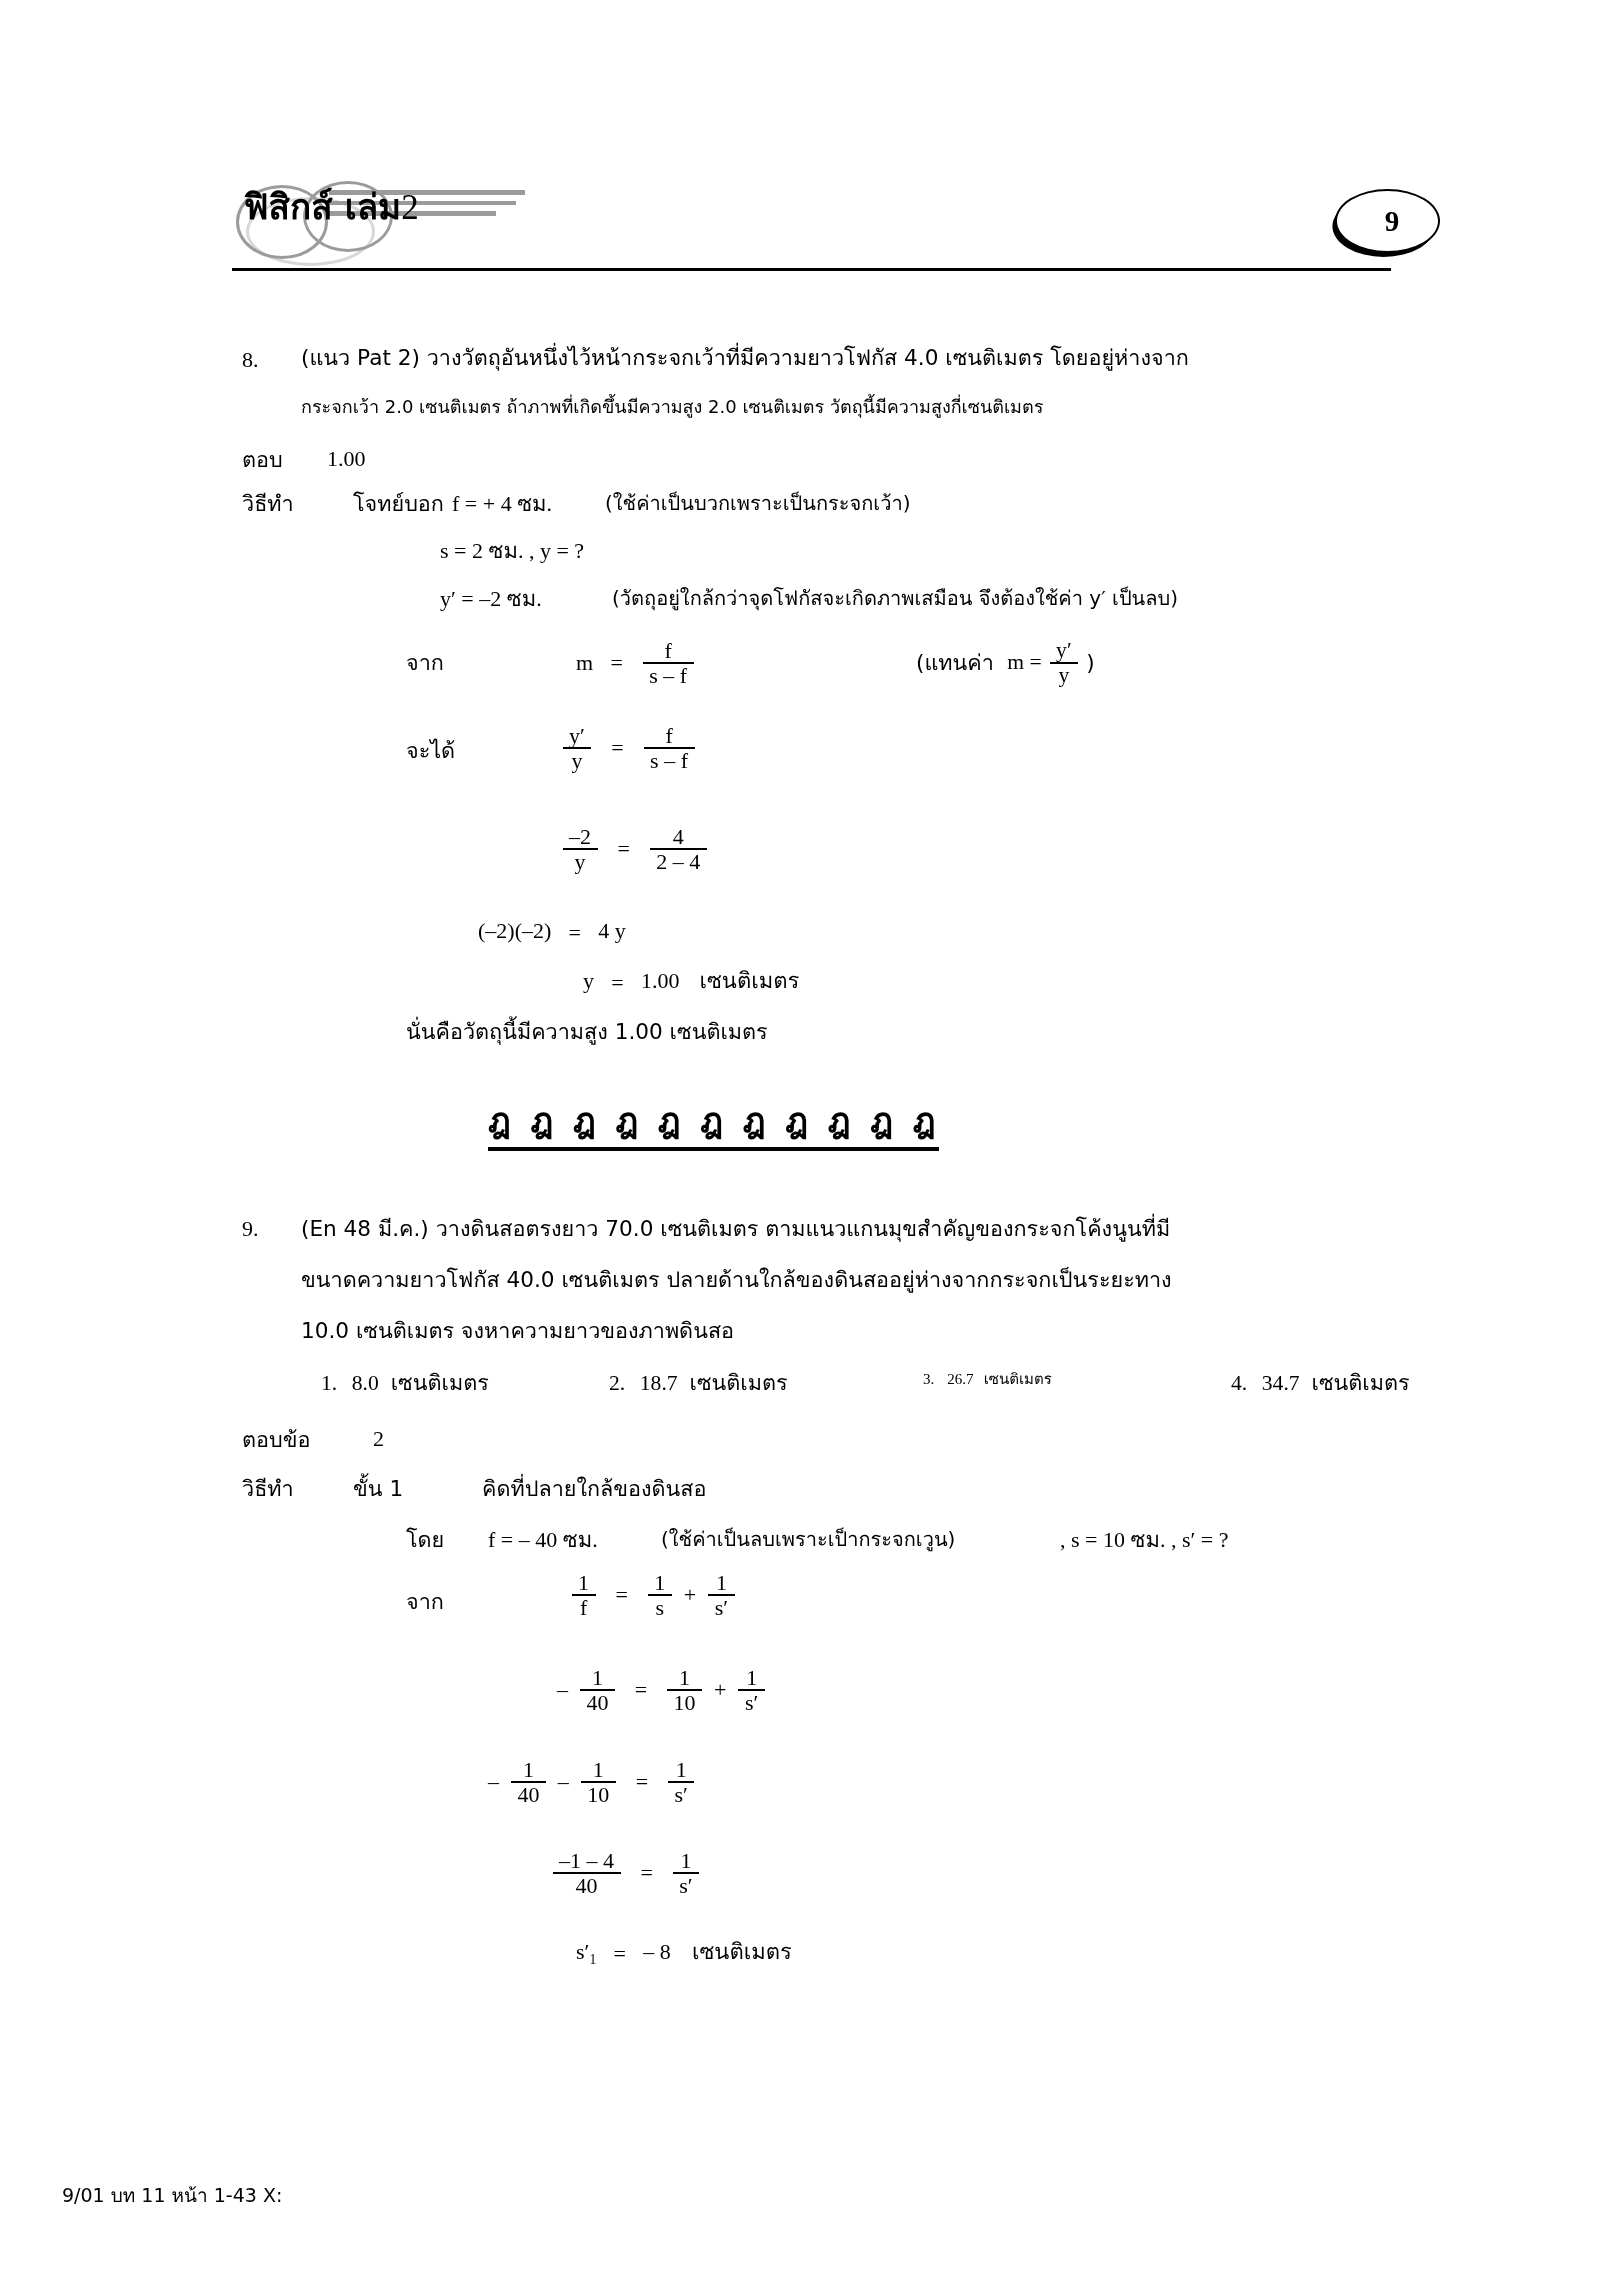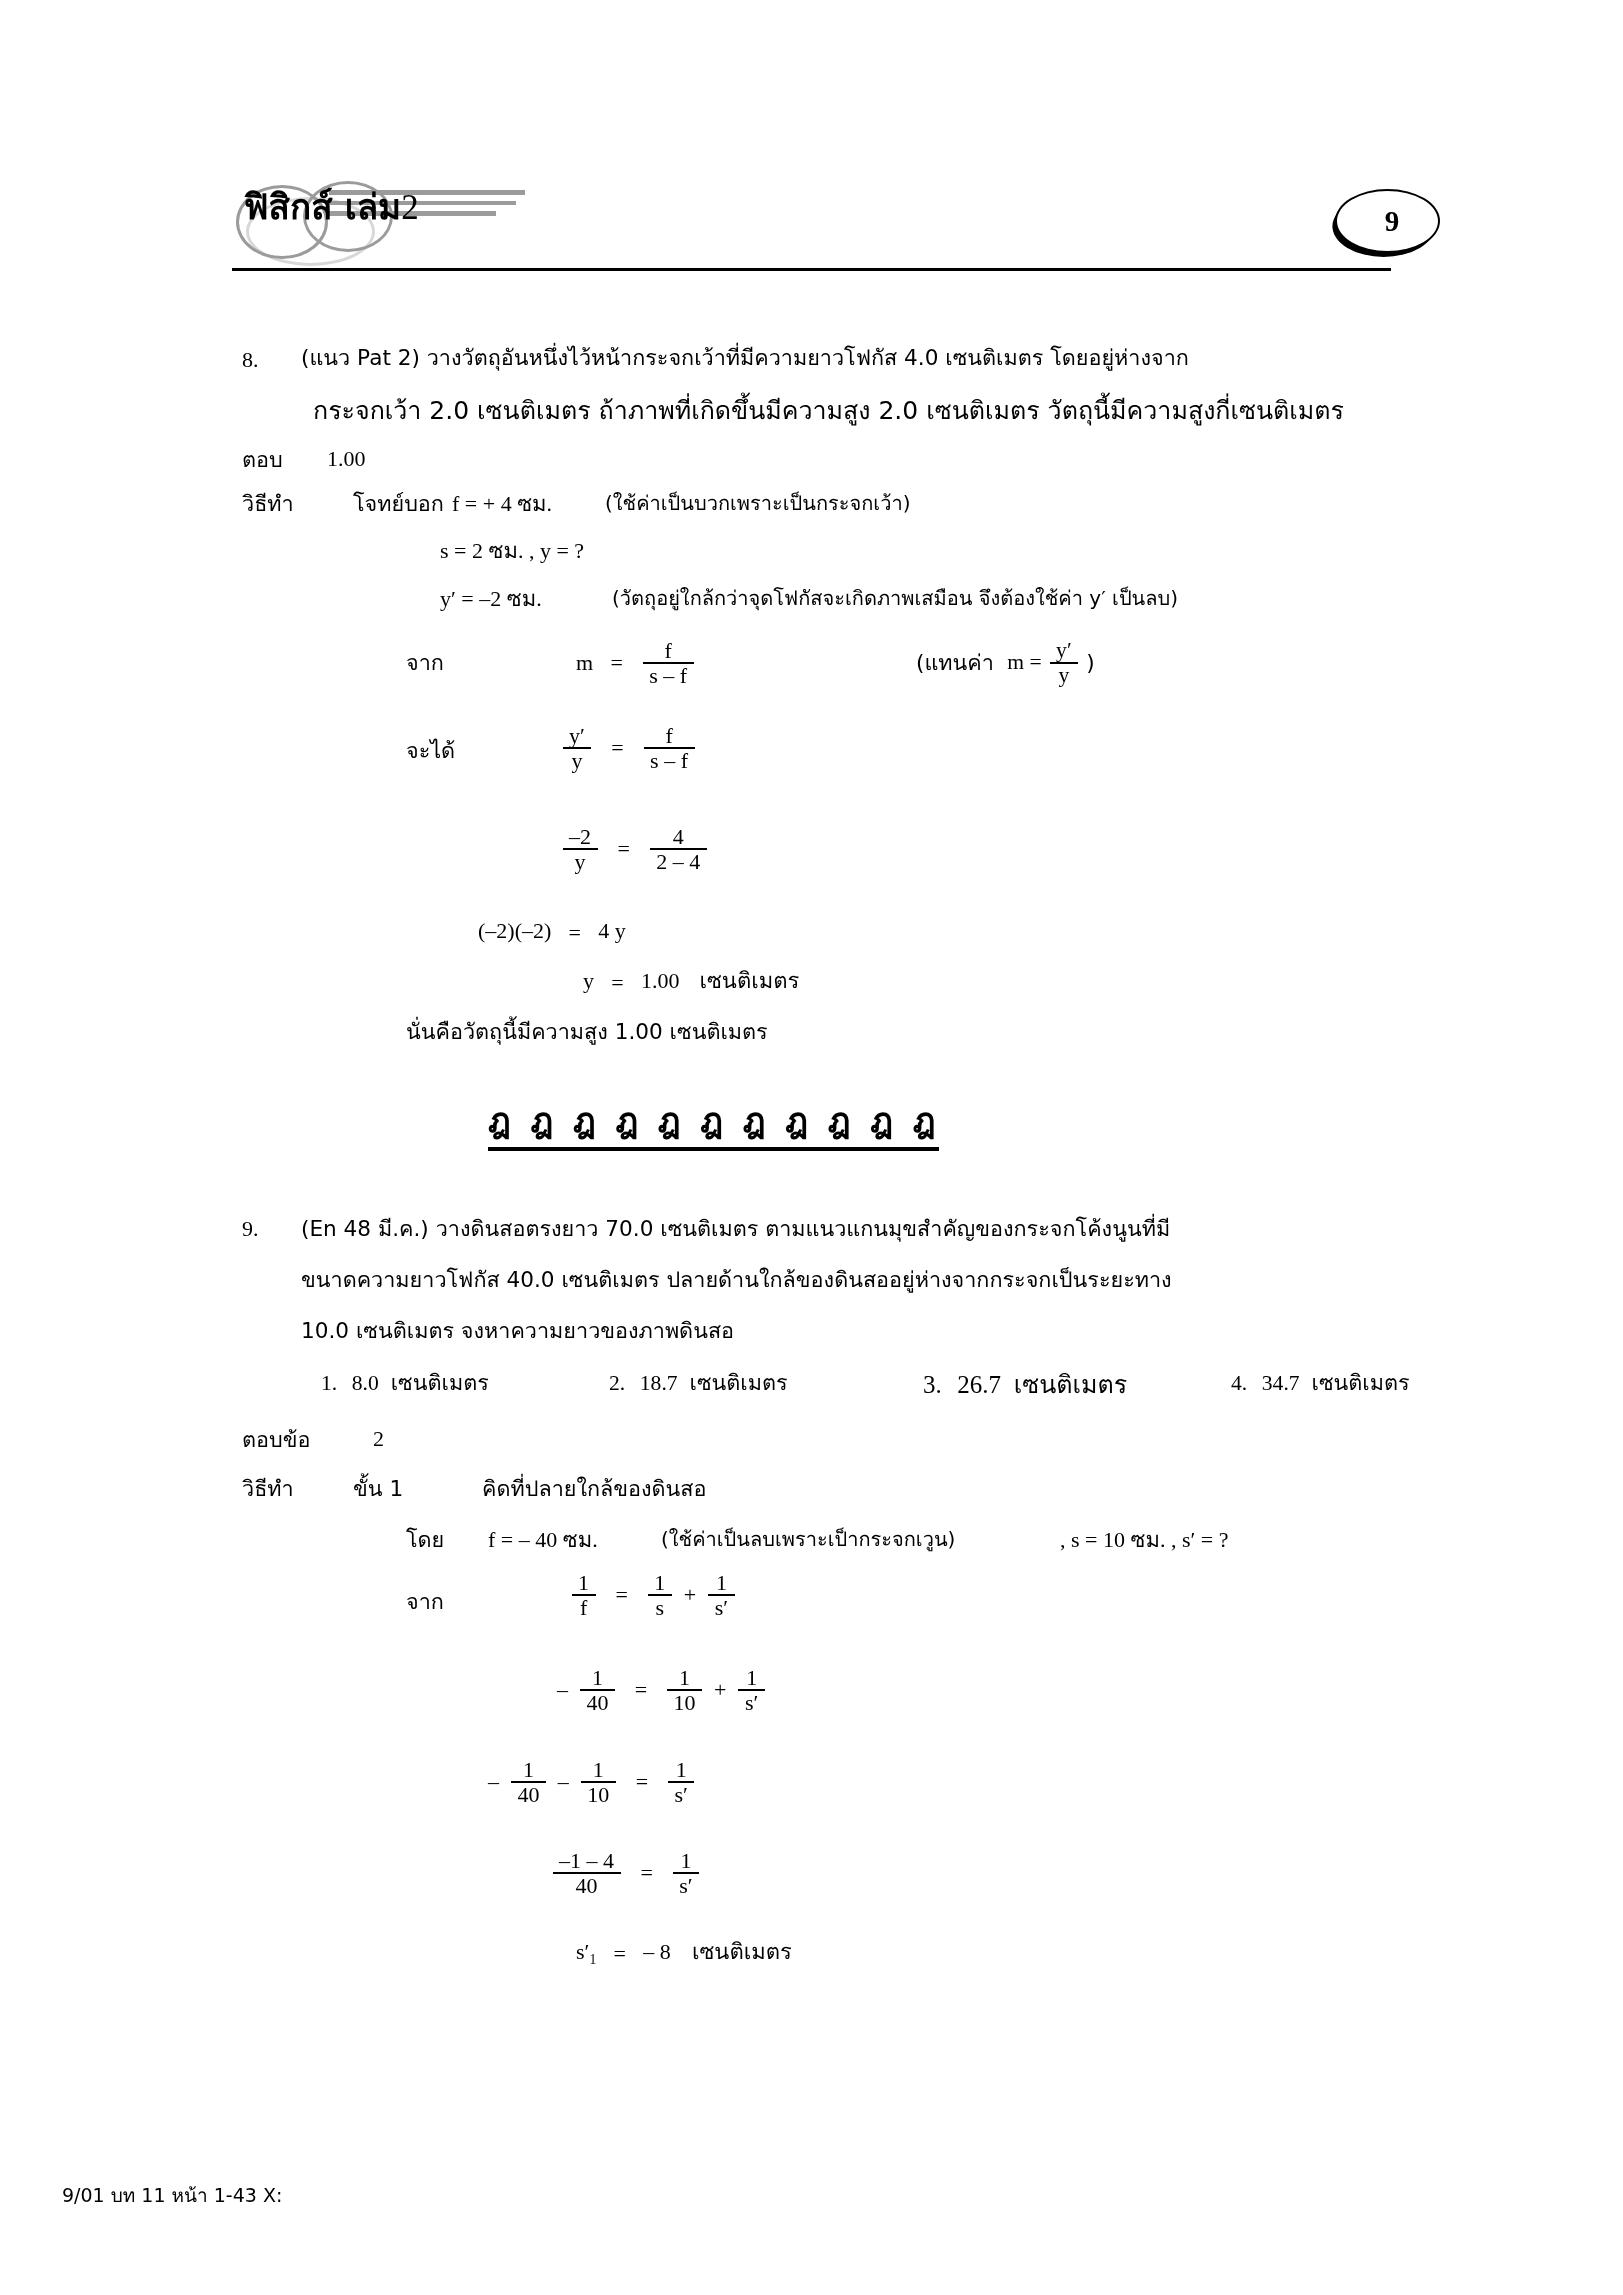--- a/index.html
+++ b/index.html
@@ -182,21 +182,21 @@
 
   <div class="pagenum-wrap">
     <div class="pagenum-ellipse"></div>
     <div class="pagenum-text mono-ser">9</div>
   </div>
 
   <div class="content">
 
     <div class="line mono-ser" style="left:242px; top:41px; font-size:22px;">8.</div>
     <div class="line th" style="left:301px; top:39px; font-size:21.6px;">(แนว Pat 2)  วางวัตถุอันหนึ่งไว้หน้ากระจกเว้าที่มีความยาวโฟกัส 4.0  เซนติเมตร  โดยอยู่ห่างจาก</div>
-    <div class="line th" style="left:301px; top:90px; font-size:25px;margin-left:12px;">กระจกเว้า 2.0 เซนติเมตร  ถ้าภาพที่เกิดขึ้นมีความสูง 2.0 เซนติเมตร  วัตถุนี้มีความสูงกี่เซนติเมตร</div>
+    <div class="line th" style="left:301px; top:90px; font-size:18px;">กระจกเว้า 2.0 เซนติเมตร  ถ้าภาพที่เกิดขึ้นมีความสูง 2.0 เซนติเมตร  วัตถุนี้มีความสูงกี่เซนติเมตร</div>
 
     <div class="line th bold" style="left:242px; top:141px; font-size:21.6px;">ตอบ</div>
     <div class="line mono-ser bold" style="left:327px; top:140px; font-size:22px;">1.00</div>
 
     <div class="line th bold" style="left:242px; top:185px; font-size:21.6px;">วิธีทำ</div>
     <div class="line th" style="left:353px; top:185px; font-size:21.6px;">โจทย์บอก</div>
     <div class="line mono-ser" style="left:452px; top:185px; font-size:22px;text-align:center;">f = + 4 ซม.</div>
     <div class="line th bold" style="left:605px; top:185px; font-size:20px;">(ใช้ค่าเป็นบวกเพราะเป็นกระจกเว้า)</div>
 
     <div class="line mono-ser" style="left:440px; top:232px; font-size:22px;">s =  2 ซม. ,    y = ?</div>
@@ -273,21 +273,21 @@
     <div class="line" style="left:321px; top:1064px; font-size:21.6px;">
       <span class="mono-ser">1.</span>
       <span class="mono-ser" style="padding-left:9.2px;">8.0</span>
       <span class="th" style="padding-left:6.5px;">เซนติเมตร</span>
     </div>
     <div class="line" style="left:609px; top:1064px; font-size:21.6px;">
       <span class="mono-ser">2.</span>
       <span class="mono-ser" style="padding-left:9.2px;">18.7</span>
       <span class="th" style="padding-left:6.5px;">เซนติเมตร</span>
     </div>
-    <div class="line" style="left:923px; top:1064px; font-size:25px;">
+    <div class="line" style="left:923px; top:1064px; font-size:15px;">
       <span class="mono-ser">3.</span>
       <span class="mono-ser" style="padding-left:9.2px;">26.7</span>
       <span class="th" style="padding-left:6.5px;">เซนติเมตร</span>
     </div>
     <div class="line" style="left:1231px; top:1064px; font-size:21.6px;">
       <span class="mono-ser">4.</span>
       <span class="mono-ser" style="padding-left:9.2px;">34.7</span>
       <span class="th" style="padding-left:6.5px;">เซนติเมตร</span>
     </div>
 

